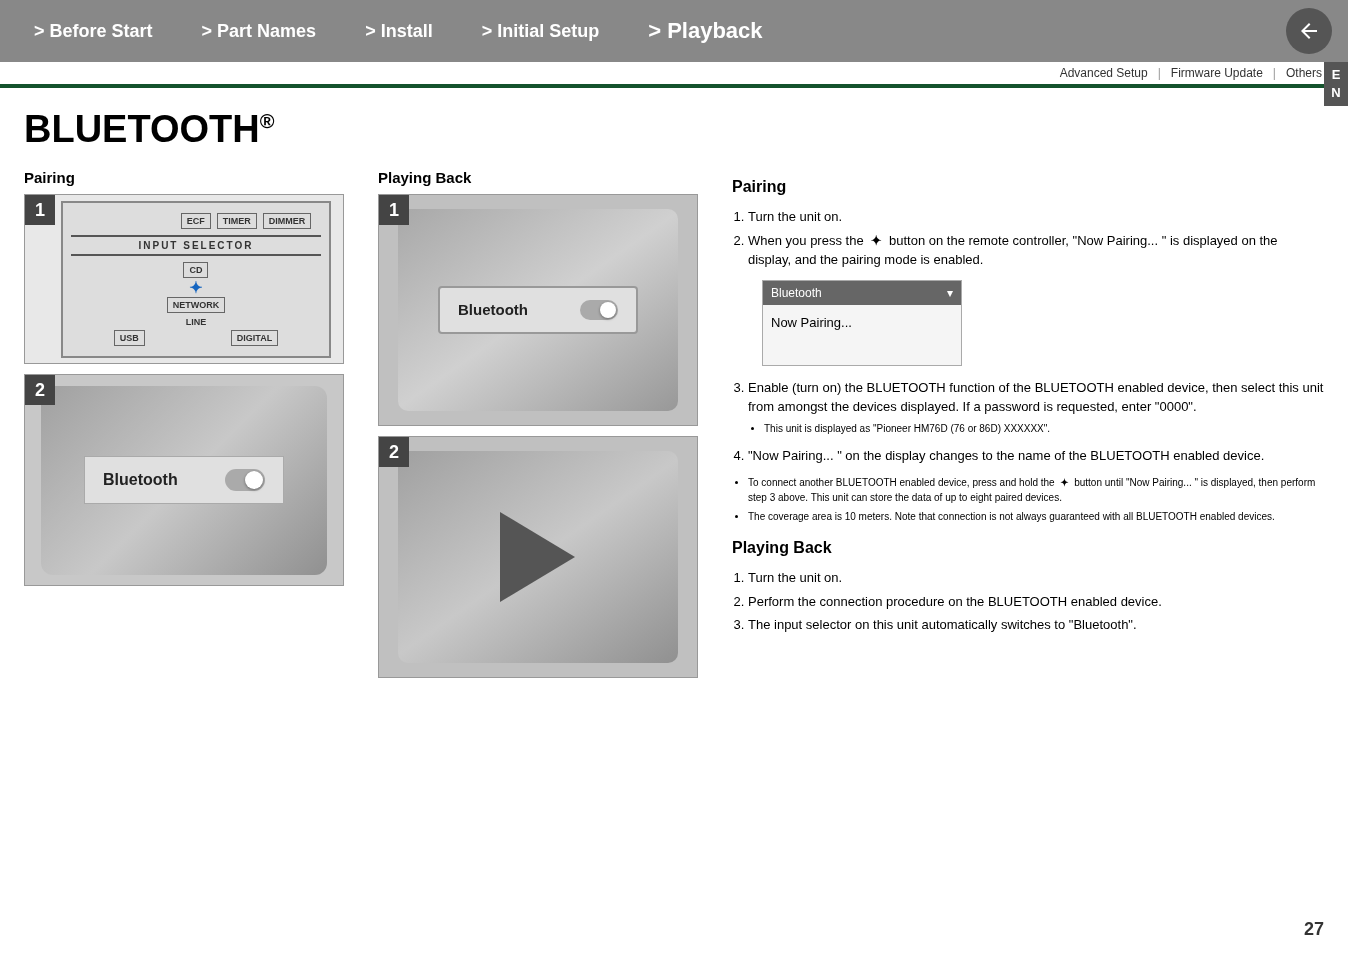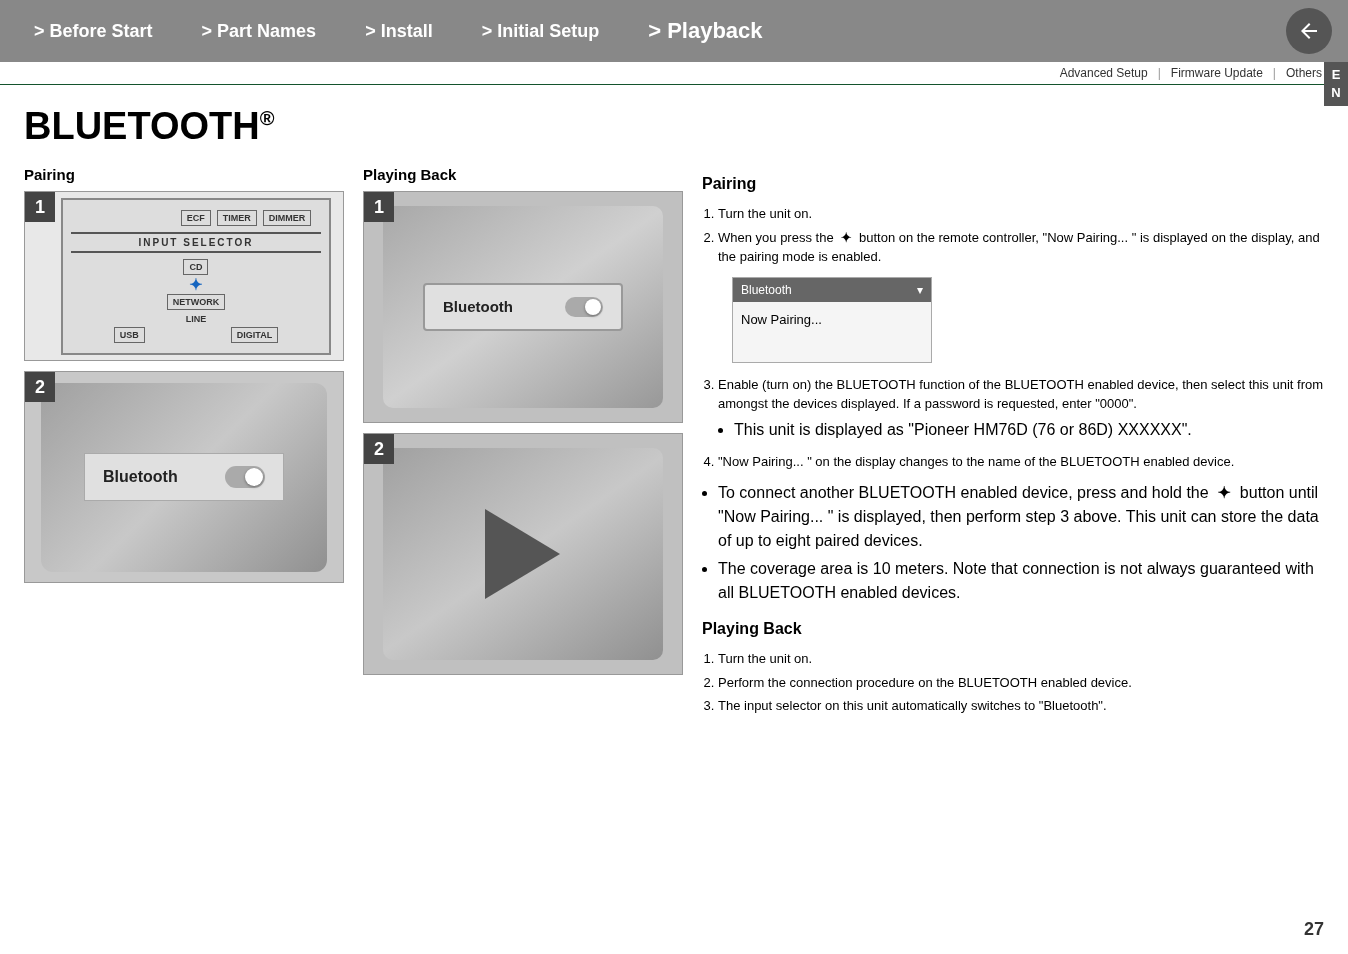--- a/index.html
+++ b/index.html
@@ -54,21 +54,21 @@
     .nav-back-btn svg {
       fill: #fff;
     }
 
     
     .sub-nav {
       display: flex;
       justify-content: flex-end;
       align-items: center;
       padding: 4px 16px;
-      border-bottom: 1px solid #14532d;
+      border-bottom: 4px solid #14532d;
       background: #fff;
       font-size: 12px;
       color: #333;
     }
     .sub-nav-item {
       padding: 0 10px;
       cursor: pointer;
     }
     .sub-nav-separator {
       color: #999;
@@ -104,21 +104,21 @@
       margin-bottom: 18px;
       color: #000;
     }
     .page-title sup {
       font-size: 20px;
     }
 
     
     .content-columns {
       display: flex;
-      gap: 19px;
+      gap: 34px;
     }
 
     
     .left-column {
       width: 320px;
       flex-shrink: 0;
     }
 
     
     .center-column {
@@ -281,21 +281,21 @@
     .right-column ol li {
       margin-bottom: 4px;
       font-size: 13px;
     }
     .right-column ul {
       margin-left: 16px;
       margin-bottom: 10px;
     }
     .right-column ul li {
       margin-bottom: 4px;
-      font-size: 16px;
+      font-size: 10px;
       list-style-type: disc;
     }
 
     
     .bluetooth-display-box {
       border: 1px solid #aaa;
       background: #f5f5f5;
       width: 200px;
       margin: 10px 0 12px 30px;
       padding: 0;

